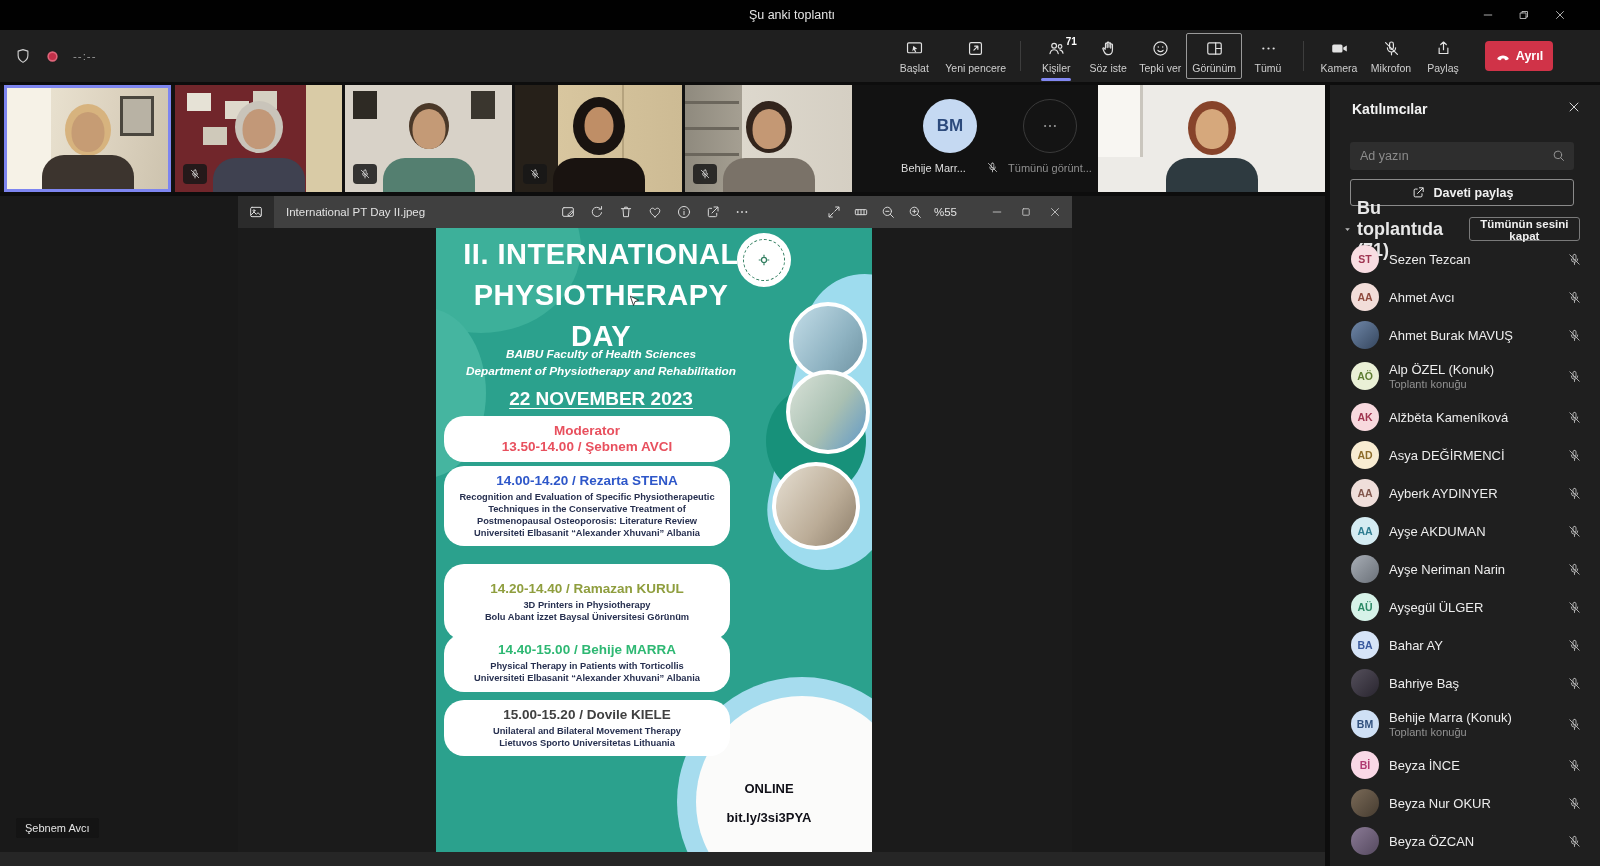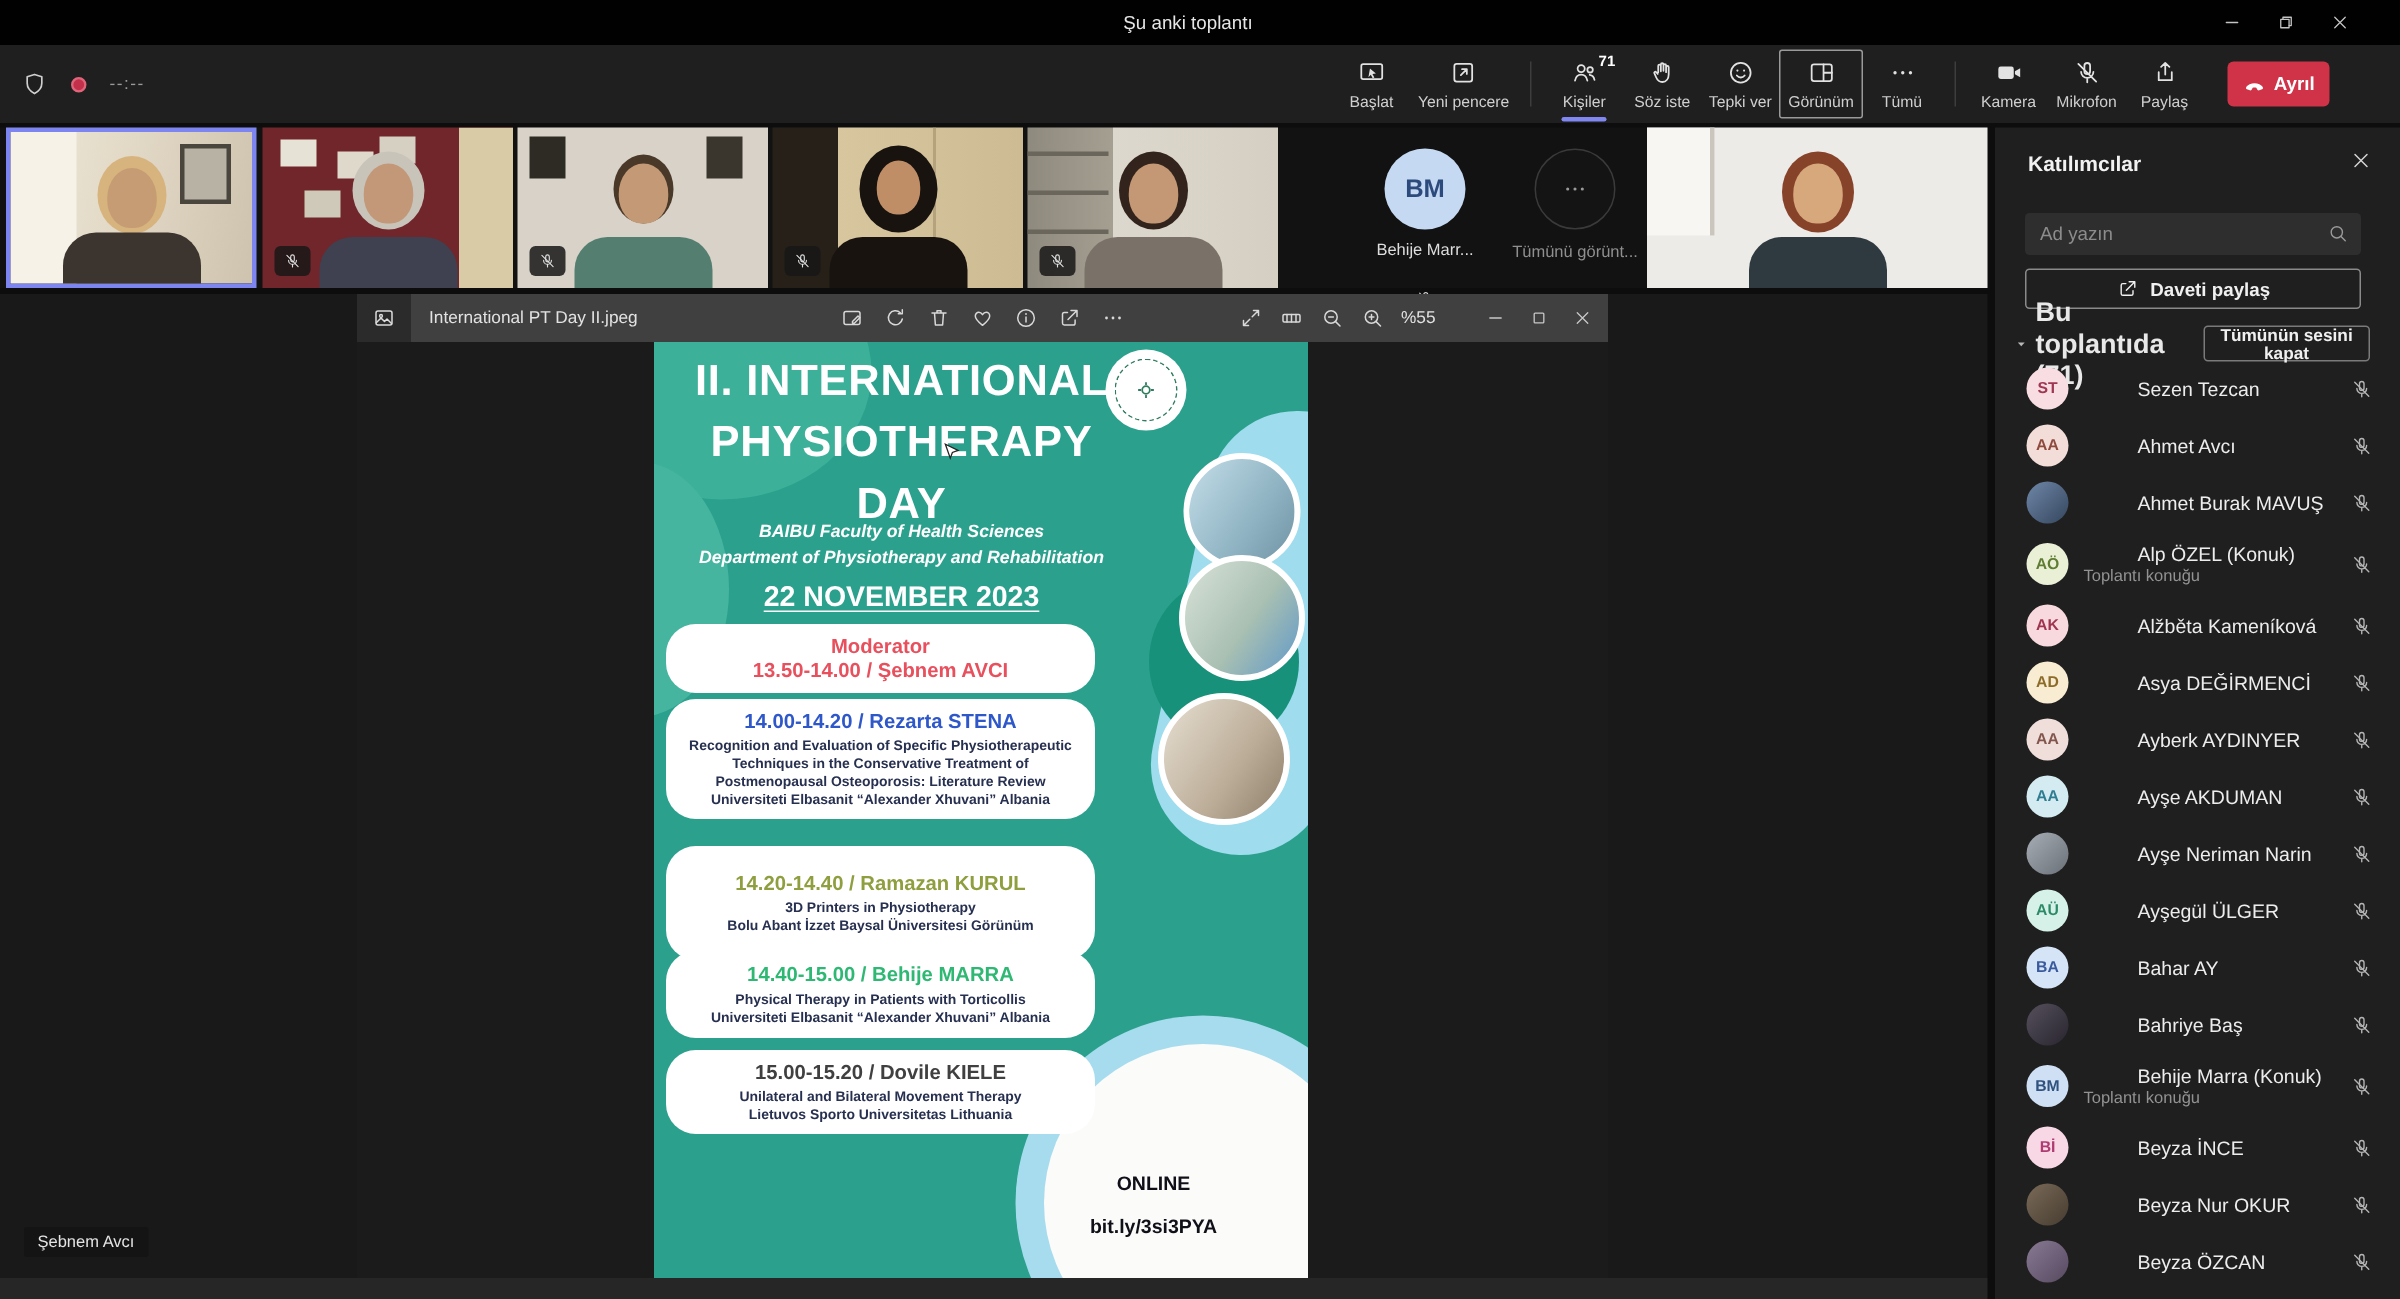--- a/index.html
+++ b/index.html
@@ -55,21 +55,21 @@
   .t4 .hair{background:#191310;width:52px;height:58px;top:12px;} .t4 .head{background:#bf8e66;width:29px;height:36px;top:22px;} .t4 .body{background:#191310;}
   .t5{background:linear-gradient(90deg,#8f8a7e 0%,#a59f92 34%,#ddd8cd 34%,#d5cfc3 100%);}
   .t5::before{left:0;top:16px;width:54px;height:3px;background:#6b665c;box-shadow:0 26px 0 #6b665c,0 52px 0 #6b665c;}
   .t5 .hair{background:#32241c;} .t5 .head{background:#c49874;} .t5 .body{background:#7a7268;}
   .t6{background:#edebe7;}
   .t6::before{left:0;top:0;width:42px;height:72px;background:#f8f6f2;border-right:3px solid #cac6be;}
   .t6 .hair{background:#87432a;width:48px;height:54px;} .t6 .head{background:#d6a87c;} .t6 .body{background:#2e3a40;}
   .tile-mic{position:absolute;left:8px;bottom:8px;width:24px;height:20px;border-radius:4px;background:rgba(24,24,24,.85);color:#e0e0e0;display:flex;align-items:center;justify-content:center;}
   .featured{position:absolute;left:900px;top:0;width:100px;height:107px;text-align:center;cursor:pointer;}
   .fav-circle{width:54px;height:54px;border-radius:50%;background:#c5d9f2;color:#2c4a7c;font-weight:700;font-size:17px;display:flex;align-items:center;justify-content:center;margin:14px auto 0;}
-  .fav-label{margin-top:8px;display:flex;align-items:center;justify-content:center;gap:20px;font-size:11px;color:#dedede;white-space:nowrap;flex-direction:column;}
+  .fav-label{margin-top:8px;display:flex;align-items:center;justify-content:center;gap:20px;font-size:11px;color:#dedede;white-space:nowrap;}
   .view-all{position:absolute;left:995px;top:0;width:110px;height:107px;text-align:center;cursor:pointer;}
   .va-circle{width:54px;height:54px;border-radius:50%;background:#141414;border:1px solid #3a3a3a;box-sizing:border-box;margin:14px auto 0;display:flex;align-items:center;justify-content:center;color:#9a9a9a;}
   .va-label{margin-top:9px;font-size:11px;color:#8f8f8f;white-space:nowrap;}
   .shared-area{position:absolute;left:0;top:111px;width:1325px;height:656px;background:#191919;}
   .bottom-strip{position:absolute;left:0;top:767px;width:1325px;height:14px;background:#262626;}
   .presenter-badge{position:absolute;left:16px;top:622px;padding:4px 9px;background:#141414;border-radius:2px;font-size:11px;color:#e4e4e4;}
   
   .viewer{position:absolute;left:238px;top:0;width:834px;height:656px;background:#1d1d1d;}
   .v-titlebar{position:absolute;left:0;top:0;width:100%;height:32px;background:#404040;}
   .v-tab{position:absolute;left:0;top:0;width:36px;height:32px;background:#2b2b2b;display:flex;align-items:center;justify-content:center;color:#dcdcdc;}
@@ -123,21 +123,21 @@
   #participant-list{position:absolute;left:0;top:155px;right:0;bottom:0;overflow:hidden;}
   .p-row{display:flex;align-items:center;height:38px;padding:0 18px 0 21px;box-sizing:border-box;cursor:pointer;}
   .p-row.tall{height:44px;}
   .p-avatar{width:28px;height:28px;border-radius:50%;font-size:10.5px;font-weight:700;display:flex;align-items:center;justify-content:center;flex:none;}
   .ph-p1{background:linear-gradient(135deg,#6f87a8,#35465e);}
   .ph-p2{background:linear-gradient(135deg,#a8aeb6,#6a7078);}
   .ph-p3{background:linear-gradient(135deg,#55505c,#29252f);}
   .ph-p4{background:linear-gradient(135deg,#7a6a58,#463c30);}
   .ph-p5{background:linear-gradient(135deg,#8a7a95,#55495f);}
   .p-meta{margin-left:10px;min-width:0;text-align:left;}
-  .p-name{font-size:13px;color:#ededed;white-space:nowrap;margin-left:36px;}
+  .p-name{font-size:13px;color:#ededed;white-space:nowrap;}
   .p-sub{font-size:11px;color:#929292;margin-top:1px;}
   .p-mic{margin-left:auto;color:#b4b4b4;display:flex;}
 </style>
 </head>
 <body>
 
 <div id="root" style="--accent: #8187f0; --leave: #d03348; --teal: #2ba18d;">
 
   <div class="titlebar">
     <div class="tb-title">Şu anki toplantı</div>

